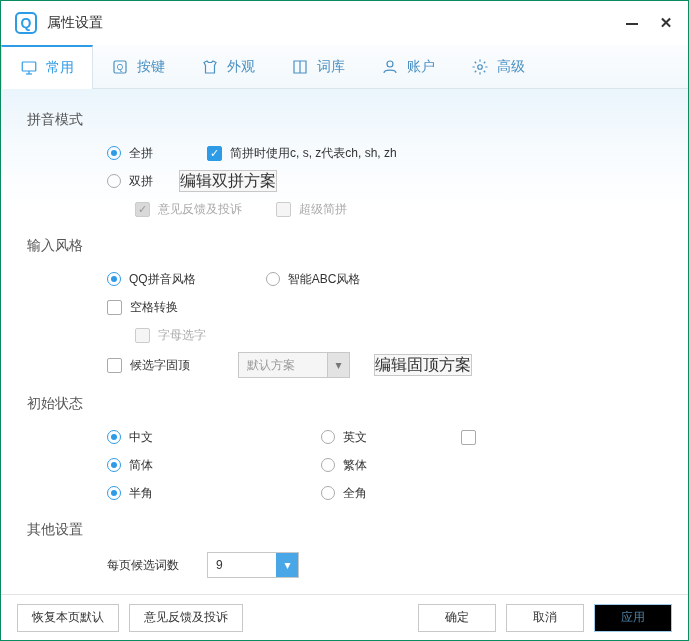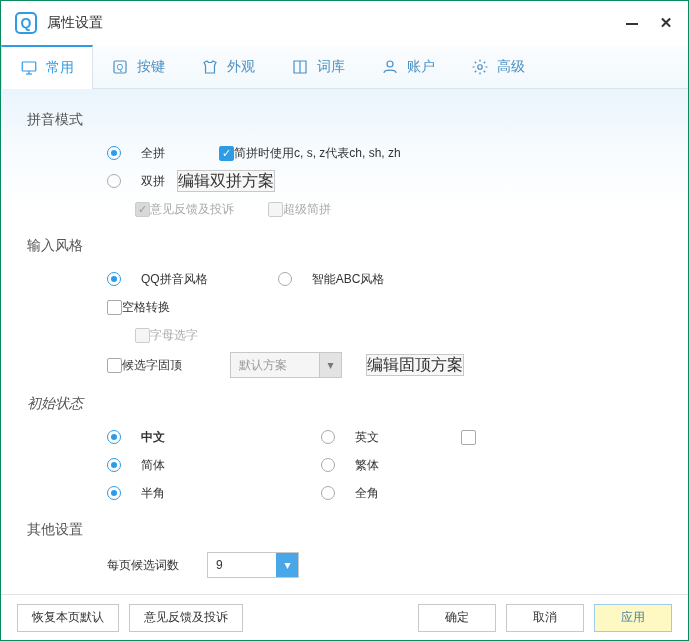--- a/index.html
+++ b/index.html
@@ -16,26 +16,26 @@
 .tab.active { background: #fff; border: 1px solid #d9e4ec; border-bottom: none; border-top: 2px solid #2e9be6; color: #2e9be6; margin-bottom: -1px; }
 .tab .ticon { width: 18px; height: 18px; display: inline-flex; align-items: center; justify-content: center; }
 .tab .ticon svg { width: 18px; height: 18px; stroke: currentColor; fill: none; stroke-width: 1.6; }
 
 .content-wrap { height: 505px; overflow: auto; background: linear-gradient(180deg, #eaf5fc 0, #f7fbfe 60px, #fff 120px); padding: 18px 26px 10px 26px; }
 .section-label { font-size: 14px; color: #555; margin-bottom: 10px; margin-top: 4px; }
 .row { display: flex; align-items: center; min-height: 28px; padding: 3px 0; }
 .indent { margin-left: 80px; }
 .indent2 { margin-left: 108px; }
 
-.radio { display: inline-flex; align-items: center; gap: 20px; margin-right: 54px; cursor: pointer; }
+.radio { display: inline-flex; align-items: center; gap: 8px; margin-right: 54px; cursor: pointer; }
 .radio .dot { width: 14px; height: 14px; border: 1px solid #aaa; border-radius: 50%; display: inline-flex; align-items: center; justify-content: center; }
 .radio.checked .dot { border-color: #2e9be6; }
 .radio.checked .dot::after { content: ""; width: 6px; height: 6px; background: #2e9be6; border-radius: 50%; }
 
-.checkbox { display: inline-flex; align-items: center; margin-right: 34px; cursor: pointer; }
+.checkbox { display: inline-flex; align-items: center; gap: 8px; margin-right: 34px; cursor: pointer; }
 .checkbox .box { width: 15px; height: 15px; border: 1px solid #aaa; border-radius: 2px; display: inline-flex; align-items: center; justify-content: center; background: #fff; }
 .checkbox.checked .box { background: #2e9be6; border-color: #2e9be6; color: #fff; }
 .checkbox.checked .box::after { content: "✓"; font-size: 11px; line-height: 1; }
 .checkbox.disabled { color: #aaa; cursor: default; }
 .checkbox.disabled .box { border-color: #ccc; background: #f5f5f5; }
 .checkbox.disabled.checked .box { background: #d9d9d9; border-color: #ccc; color: #999; }
 .checkbox.disabled.checked .box::after { content: "✓"; font-size: 11px; }
 
 .btn { display: inline-flex; align-items: center; justify-content: center; height: 22px; padding: 0 0; border: 1px solid #c8c8c8; background: #f7f7f7; color: #333; font-size: 16px; cursor: pointer; }
 
@@ -44,21 +44,21 @@
 .select.enabled .sel-text { color: #333; }
 .select .sel-arrow { width: 22px; height: 100%; background: #e3e3e3; display: flex; align-items: center; justify-content: center; color: #777; border-left: 1px solid #c8c8c8; }
 .select.enabled .sel-arrow { background: #49a7e8; color: #fff; border-left-color: #49a7e8; }
 .select.disabled { background: #f5f5f5; }
 
 .label-fixed { display: inline-block; width: 100px; color: #333; }
 
 .footer { height: 46px; border-top: 1px solid #e3e3e3; display: flex; align-items: center; padding: 0 16px; gap: 10px; background: #fff; }
 .footer .spacer { flex: 1; }
 .footer .fbtn { height: 28px; min-width: 78px; border: 1px solid #c8c8c8; background: #fff; display: inline-flex; align-items: center; justify-content: center; font-size: 12px; cursor: pointer; padding: 0 14px; }
-.footer .fbtn.primary { background: #fef9c3; border-color: #9dcbe8; color: #4d7fa3; }
+.footer .fbtn.primary { background: #000000; border-color: #9dcbe8; color: #4d7fa3; }
 </style>
 </head>
 <body>
 
 <div class="titlebar">
   <div class="logo">Q</div>
   <div class="title">属性设置</div>
   <div class="win-controls">
     <span>
         <svg width="14" height="14">
@@ -132,21 +132,21 @@
     <span class="radio checked">
         <span class="dot"></span>
         <span>全拼</span>
       </span>
     <span class="checkbox checked">
         <span class="box"></span>
         <span>简拼时使用c, s, z代表ch, sh, zh</span>
       </span>
   </div>
   <div class="row indent">
-    <span class="radio" style="margin-right:12px;">
+    <span class="radio" style="margin-right:26px;">
         <span class="dot"></span>
         <span>双拼</span>
       </span>
     <span class="btn">编辑双拼方案</span>
   </div>
   <div class="row indent2">
     <span class="checkbox disabled checked">
         <span class="box"></span>
         <span>意见反馈及投诉</span>
       </span>
@@ -184,23 +184,23 @@
         <span class="box"></span>
         <span>候选字固顶</span>
       </span>
     <span class="select disabled" style="margin-right:24px;">
       <span class="sel-text">默认方案</span>
       <span class="sel-arrow">▾</span>
     </span>
     <span class="btn">编辑固顶方案</span>
   </div>
 
-  <div class="section-label" style="margin-top:14px;font-style:italic;">初始状态</div>
-  <div class="row indent">
-    <span class="radio checked" style="width:160px;font-weight:bold;">
+  <div class="section-label" style="margin-top:14px;">初始状态</div>
+  <div class="row indent">
+    <span class="radio checked" style="width:160px;">
         <span class="dot"></span>
         <span>中文</span>
       </span>
     <span class="radio" style="width:120px;margin-right:20px;">
         <span class="dot"></span>
         <span>英文</span>
       </span>
     <span class="checkbox">
         <span class="box"></span>
       </span>

